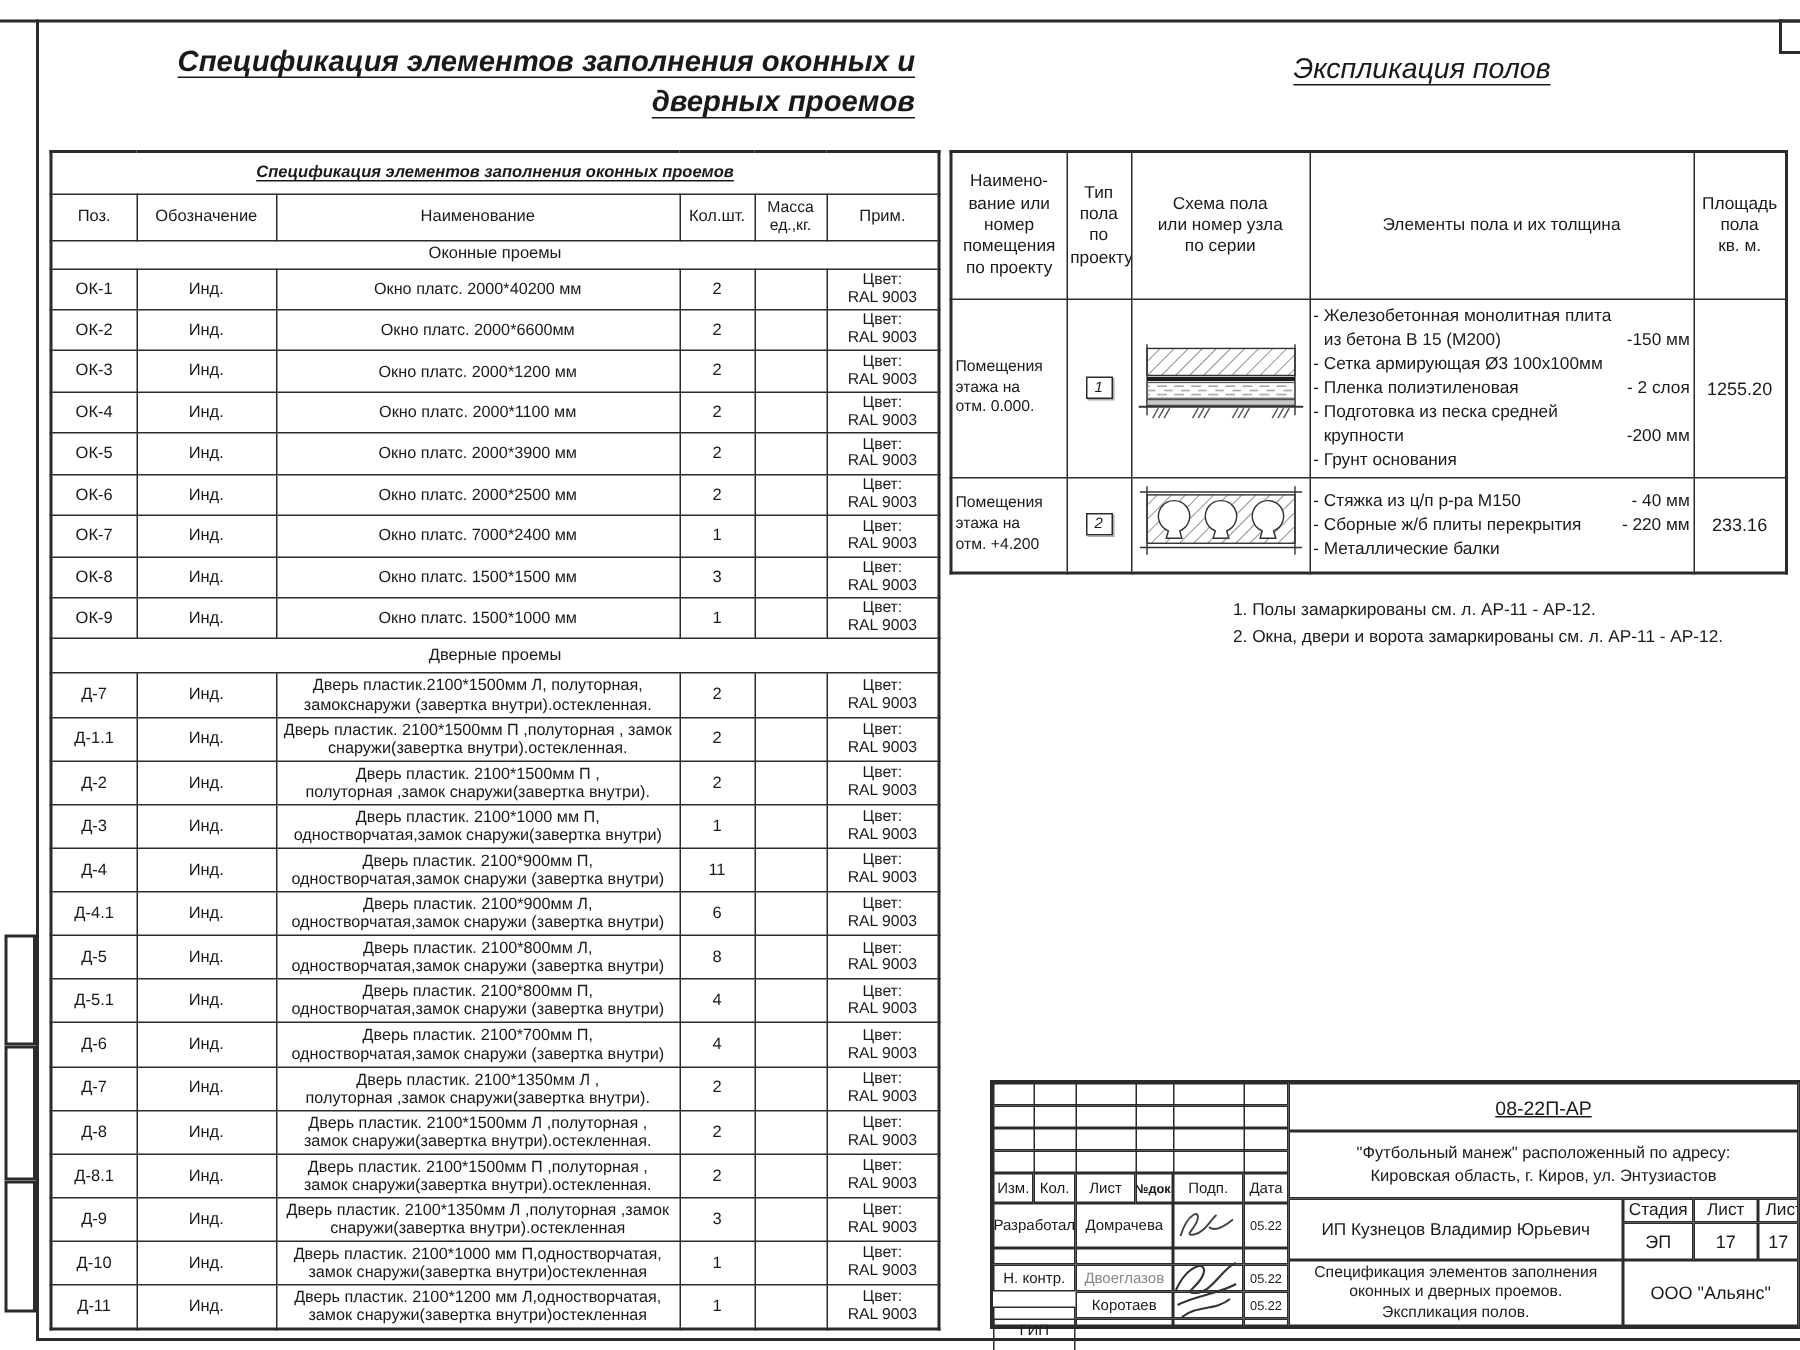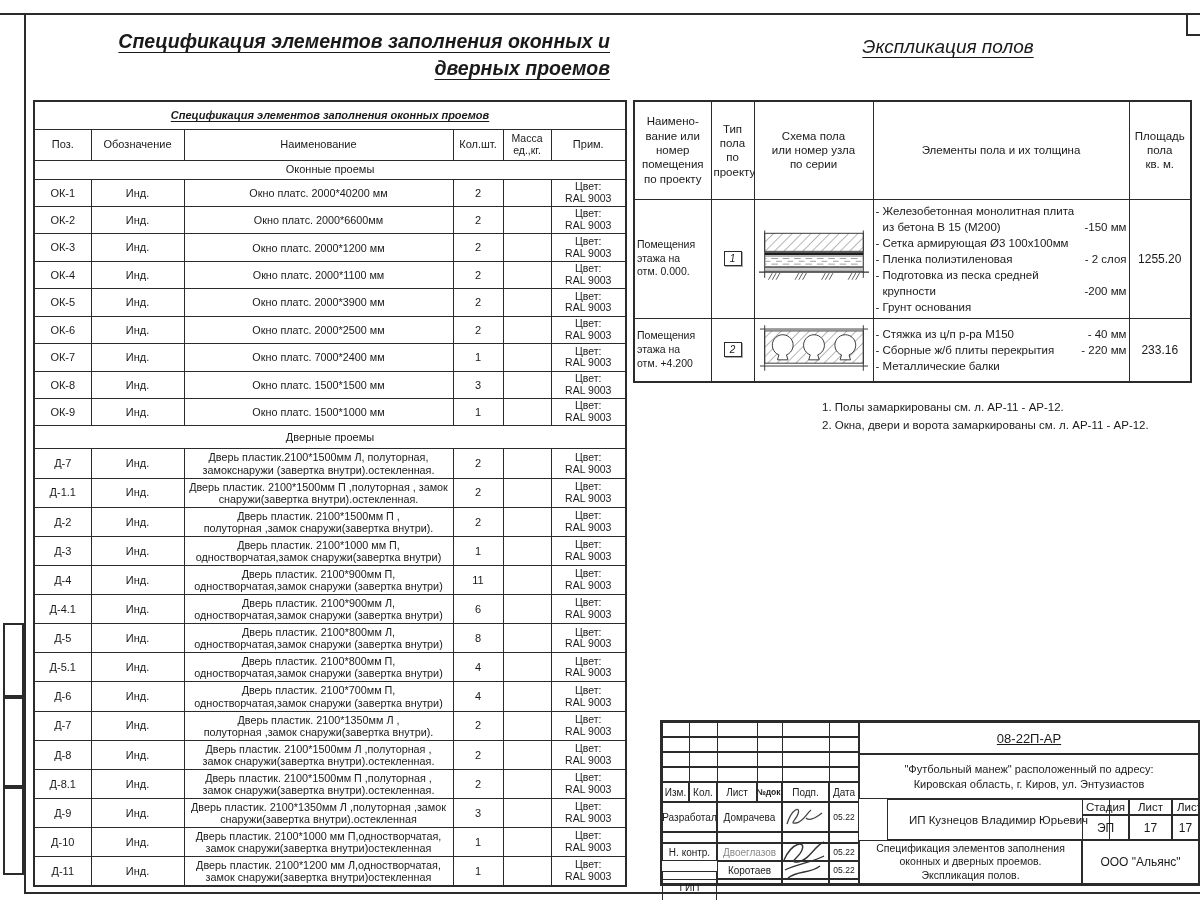--- a/index.html
+++ b/index.html
@@ -510,21 +510,21 @@
     <svg class="sig-svg" style="left:122px;top:82px;" width="42" height="26" viewBox="0 0 42 26">
       <path d="M3 20 C8 4 17 2 14 10 C12 16 5 20 12 19 C19 18 23 9 27 6 M22 14 C26 18 33 13 38 9" fill="none" stroke="#444" stroke-width="1.3"></path>
     </svg>
     <svg class="sig-svg" style="left:118px;top:116px;" width="48" height="44" viewBox="0 0 48 44">
       <path d="M4 22 C12 4 26 2 22 12 C19 20 8 24 17 24 C28 24 36 6 44 4 M5 32 C16 26 34 24 44 18 M8 40 C18 32 30 36 40 28" fill="none" stroke="#333" stroke-width="1.4"></path>
     </svg>
 
     <div class="cell" style="left:197px;top:0;width:340px;height:32px;font-size:13px;text-decoration:underline;">08-22П-АР</div>
     <div class="cell pre" style="left:197px;top:32px;width:340px;height:45px;font-size:11px;line-height:1.3;">"Футбольный манеж" расположенный по адресу:
 Кировская область, г. Киров, ул. Энтузиастов</div>
-    <div class="cell" style="left:197px;top:77px;width:223px;height:41px;font-size:11.5px;margin-left:28px;">ИП Кузнецов Владимир Юрьевич</div>
+    <div class="cell" style="left:197px;top:77px;width:223px;height:41px;font-size:11.5px;">ИП Кузнецов Владимир Юрьевич</div>
     <div class="cell pre" style="left:197px;top:118px;width:223px;height:44px;font-size:10.5px;line-height:1.3;">Спецификация элементов заполнения
 оконных и дверных проемов.
 Экспликация полов.</div>
     <div class="cell" style="left:420px;top:77px;width:47px;height:16px;font-size:11.5px;">Стадия</div>
     <div class="cell" style="left:467px;top:77px;width:43px;height:16px;font-size:11.5px;">Лист</div>
     <div class="cell" style="left:510px;top:77px;width:27px;height:16px;font-size:11.5px;justify-content:flex-start;padding-left:4px;">Листов</div>
     <div class="cell" style="left:420px;top:93px;width:47px;height:25px;font-size:12px;">ЭП</div>
     <div class="cell" style="left:467px;top:93px;width:43px;height:25px;font-size:12px;">17</div>
     <div class="cell" style="left:510px;top:93px;width:27px;height:25px;font-size:12px;">17</div>
     <div class="cell" style="left:420px;top:118px;width:117px;height:44px;font-size:12px;">ООО "Альянс"</div>

